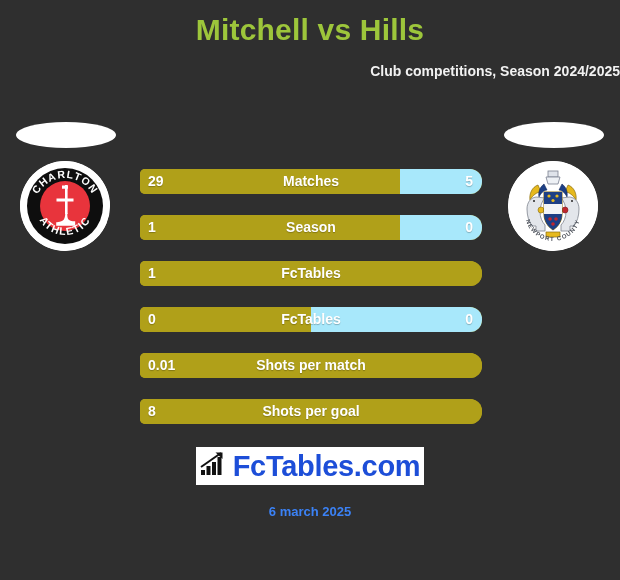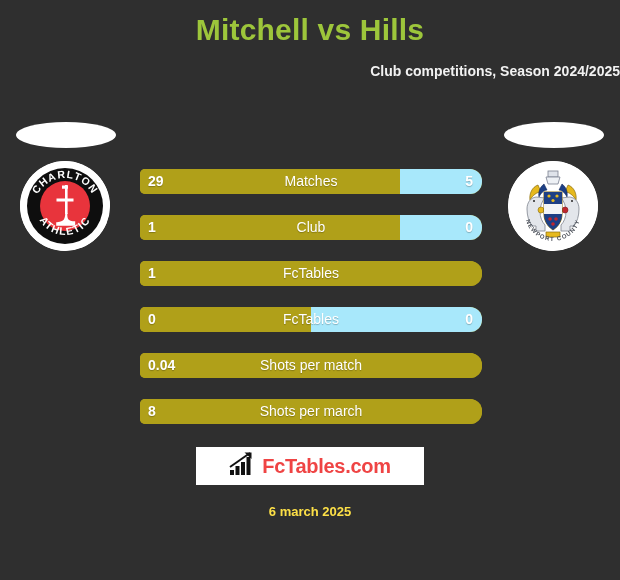--- a/index.html
+++ b/index.html
@@ -126,53 +126,53 @@
   .val-right { right: 9px; text-align: right; }
   .stat-label {
     position: absolute;
     top: 0;
     left: 0;
     width: 342px;
     height: 25px;
     line-height: 25px;
     text-align: center;
     font-size: 14px;
-    font-weight: normal;
+    font-weight: bold;
     color: #ffffff;
     text-shadow: 0 1px 1px rgba(0,0,0,.25);
   }
 
   
   .brand {
     position: absolute;
     top: 447px;
     left: 196px;
     width: 228px;
     height: 38px;
     background: #ffffff;
     display: flex;
     align-items: center;
     justify-content: center;
     gap: 6px;
   }
   .brand-icon { display: block; }
   .brand-text {
-    color: #ef4444;
-    font-size: 20px;
+    color: #1d4ed8;
+    font-size: 29px;
     font-weight: bold;
     letter-spacing: -0.3px;
     line-height: 26px;
   }
   .date {
     position: absolute;
     top: 503px;
     left: 0;
     width: 620px;
     text-align: center;
-    color: #fde047;
+    color: #3b82f6;
     font-size: 13px;
     font-weight: bold;
     line-height: 17px;
   }
 </style>
 </head>
 <body style="background: rgb(47, 47, 47);">
 
 <div class="page">
 
@@ -257,21 +257,21 @@
       <div class="bar-right" style="width: 24%; background: rgb(168, 232, 251);"></div>
       <div class="val val-left">29</div>
       <div class="stat-label">Matches</div>
       <div class="val val-right">5</div>
     </div>
 
     <div class="stat-row">
       <div class="bar-left" style="width: 76%; background: rgb(176, 160, 25);"></div>
       <div class="bar-right" style="width: 24%; background: rgb(168, 232, 251);"></div>
       <div class="val val-left">1</div>
-      <div class="stat-label">Club</div>
+      <div class="stat-label">Season</div>
       <div class="val val-right">0</div>
     </div>
 
     <div class="stat-row">
       <div class="bar-left" style="width: 100%; background: rgb(176, 160, 25);"></div>
 
       <div class="val val-left">1</div>
       <div class="stat-label">FcTables</div>
       <div class="val val-right"></div>
     </div>
@@ -280,30 +280,30 @@
       <div class="bar-left" style="width: 50%; background: rgb(176, 160, 25);"></div>
       <div class="bar-right" style="width: 50%; background: rgb(168, 232, 251);"></div>
       <div class="val val-left">0</div>
       <div class="stat-label">FcTables</div>
       <div class="val val-right">0</div>
     </div>
 
     <div class="stat-row">
       <div class="bar-left" style="width: 100%; background: rgb(176, 160, 25);"></div>
 
-      <div class="val val-left">0.04</div>
+      <div class="val val-left">0.01</div>
       <div class="stat-label">Shots per match</div>
       <div class="val val-right"></div>
     </div>
 
     <div class="stat-row">
       <div class="bar-left" style="width: 100%; background: rgb(176, 160, 25);"></div>
 
       <div class="val val-left">8</div>
-      <div class="stat-label">Shots per march</div>
+      <div class="stat-label">Shots per goal</div>
       <div class="val val-right"></div>
     </div>
 
 
   </div>
 
   <div class="brand">
     <span class="brand-icon">
       <svg width="27" height="24" viewBox="0 0 27 24" aria-hidden="true">
         <rect x="1" y="18" width="4" height="5" fill="#111111"></rect>

